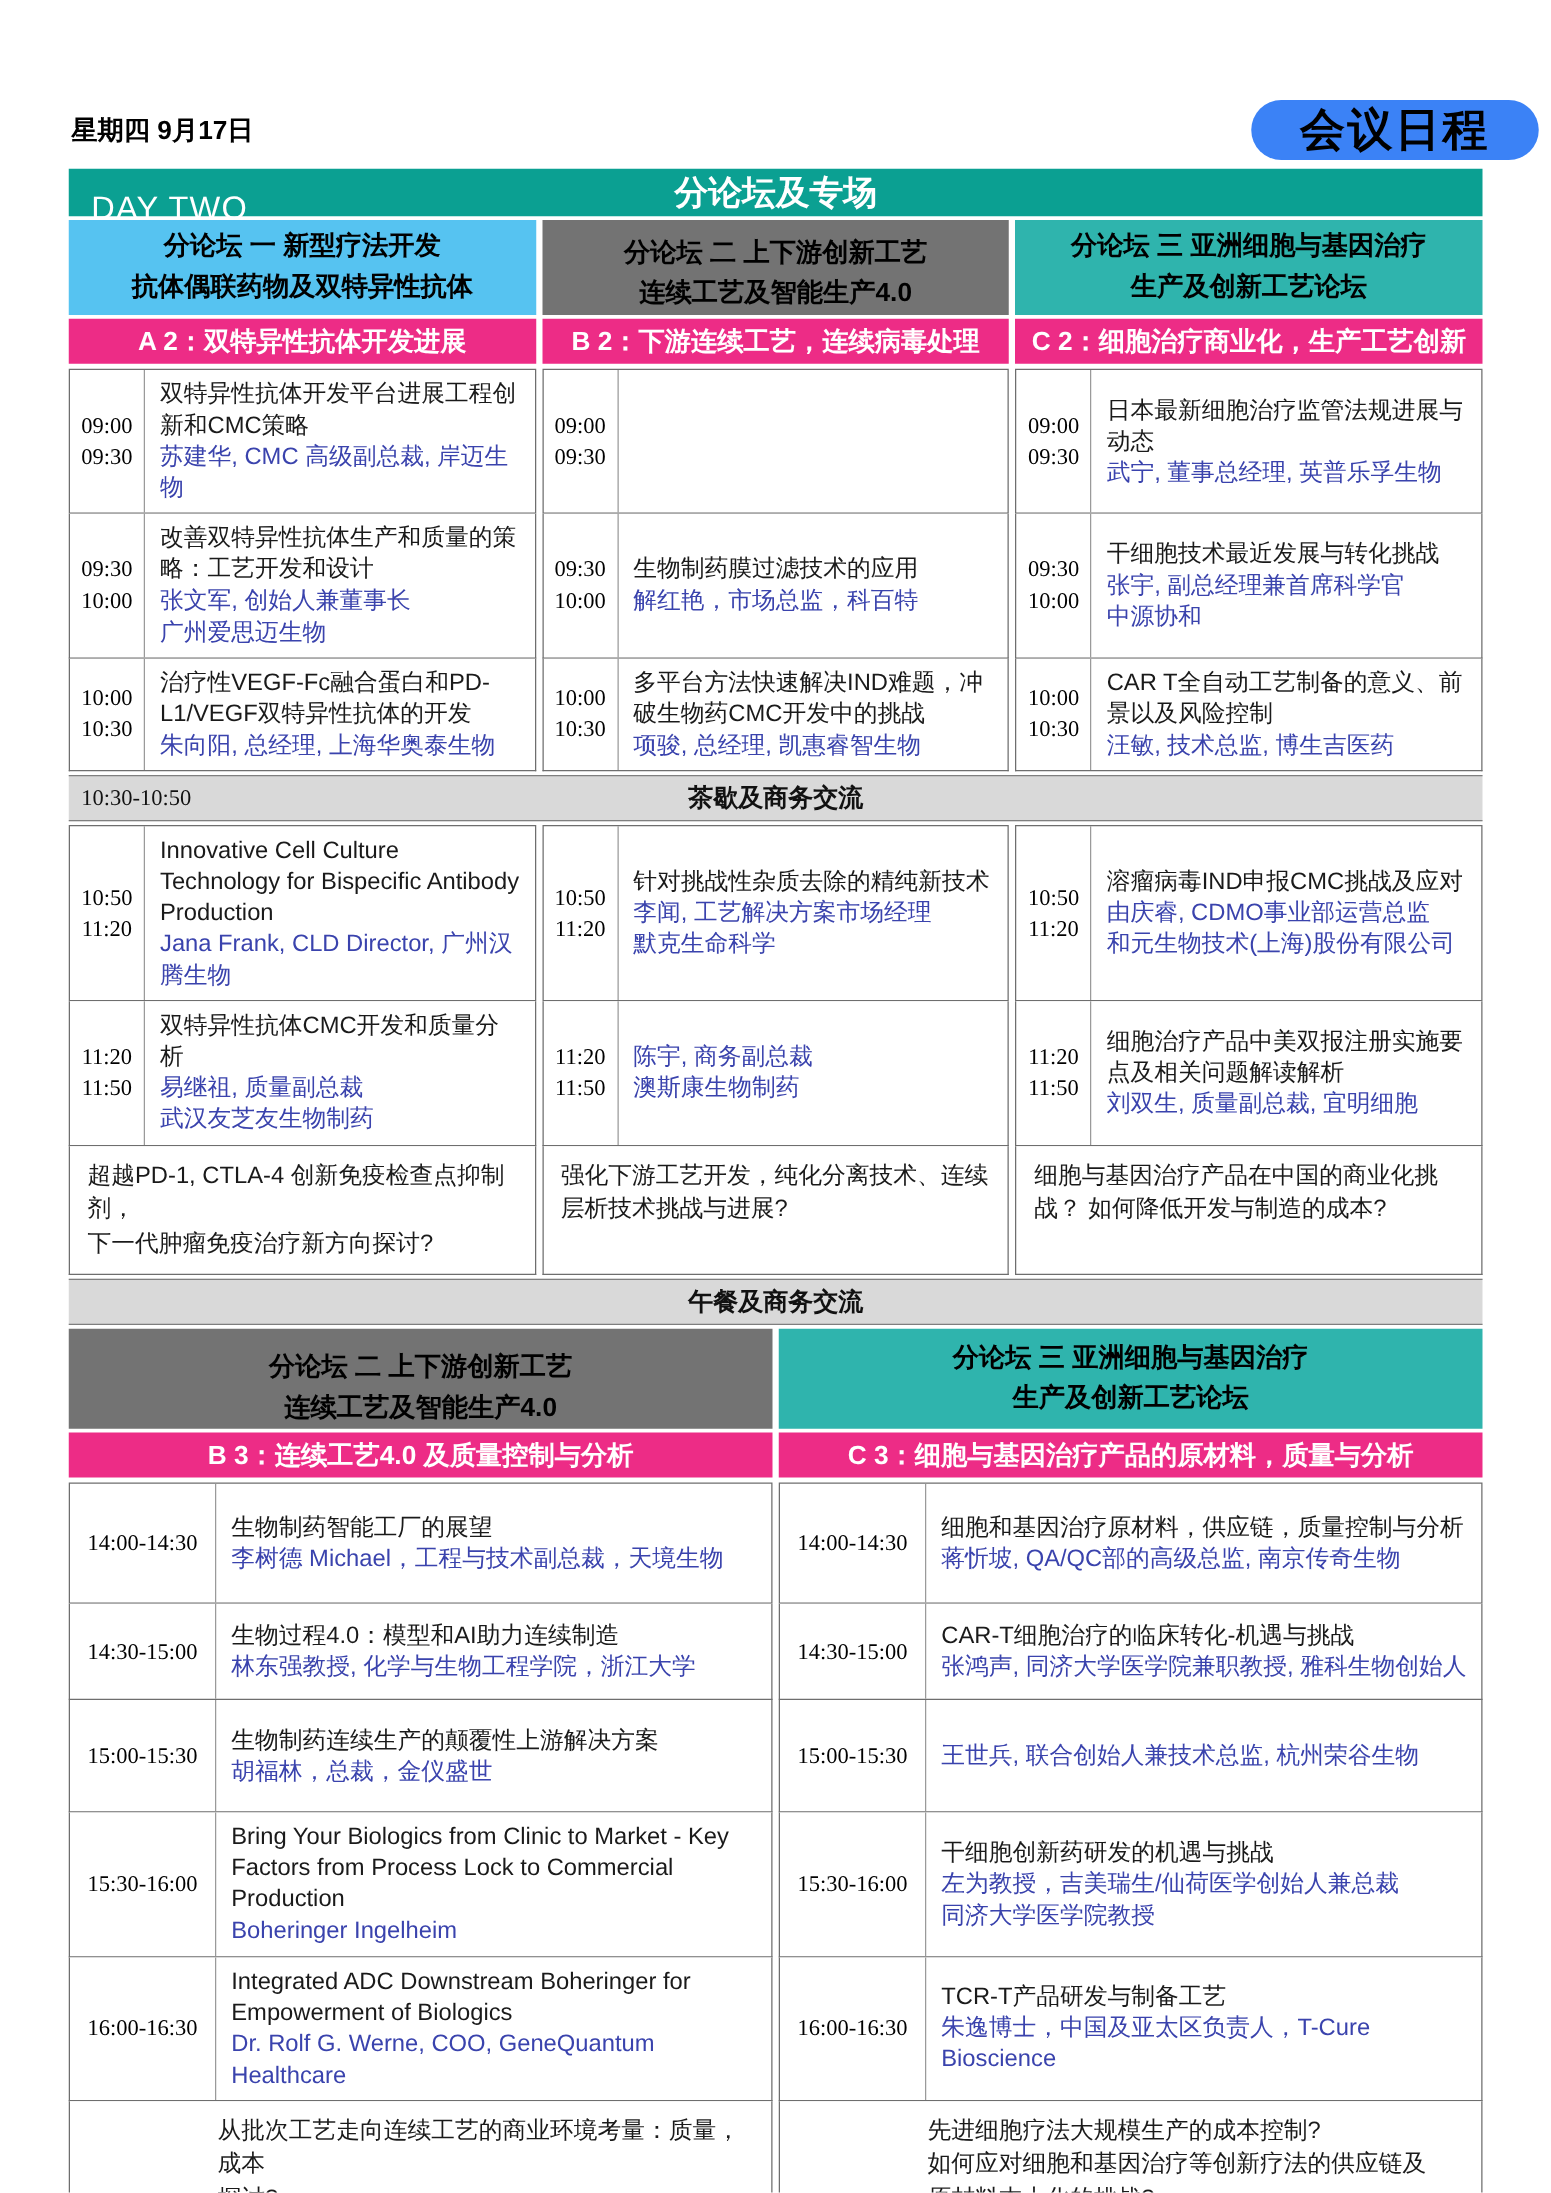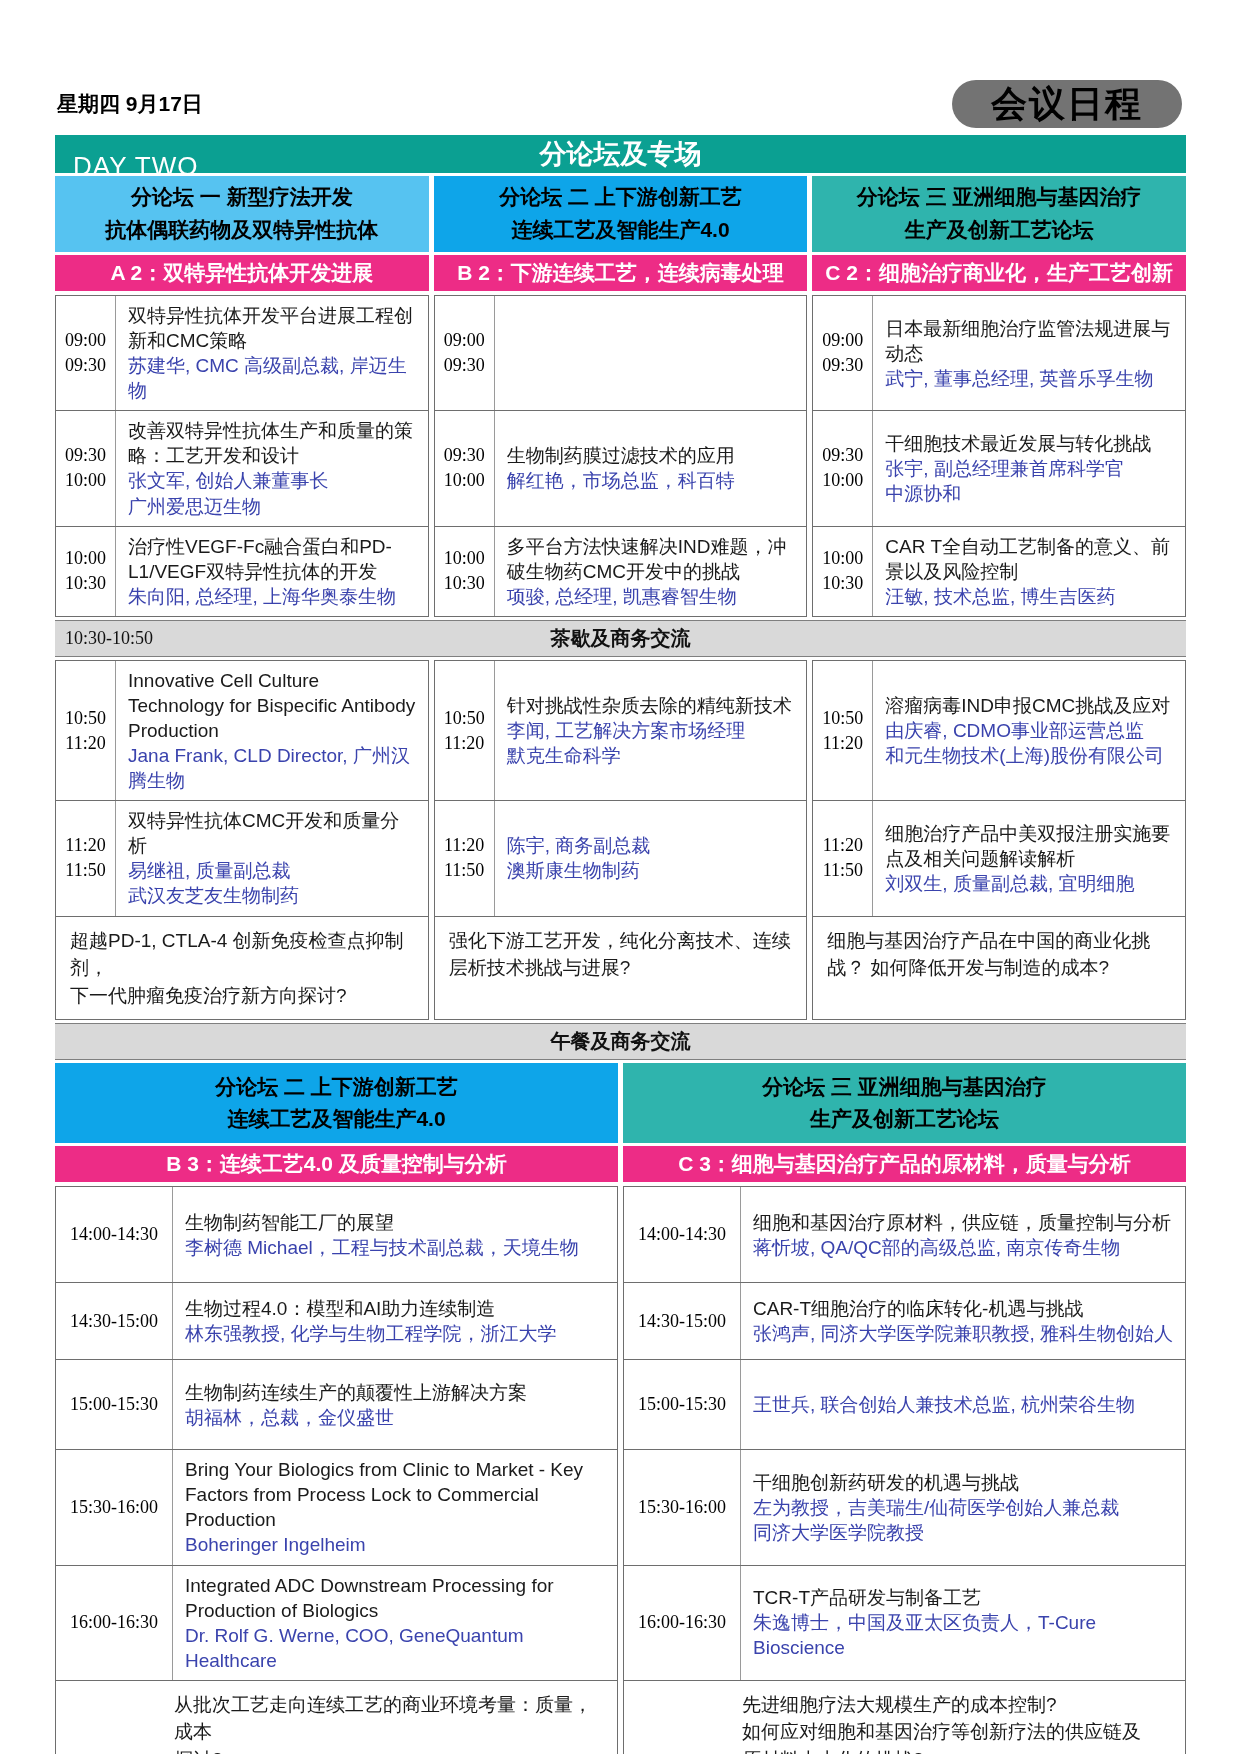--- a/index.html
+++ b/index.html
@@ -1,32 +1,32 @@
 <!DOCTYPE html>
 <html><head>
 <meta charset="utf-8">
 <style>
   * { margin:0; padding:0; box-sizing:border-box; }
   html,body { background:#fff; }
   body { width:1241px; height:1754px; position:relative; font-family:"Liberation Sans", sans-serif; color:#111; }
   .page { position:absolute; inset:0; }
   .date { position:absolute; left:57px; top:90px; font-size:21px; font-weight:700; color:#000; }
-  .pill { position:absolute; left:952px; top:80px; width:230px; height:48px; background:#737373;
+  .pill { position:absolute; left:1001px; top:80px; width:230px; height:48px; background:#3b82f6;
           border-radius:26px; display:flex; align-items:center; justify-content:center;
           font-size:36px; font-weight:700; color:#000; letter-spacing:2px; }
   .tbl { position:absolute; left:55px; top:135px; width:1131px; }
   .banner { background:#0ba092; color:#fff; height:38px; display:flex; align-items:center; position:relative; margin-bottom:3px; }
   .banner .day { position:absolute; left:18px; font-size:26px; font-weight:400; letter-spacing:1px;margin-top:24px; }
   .banner .bt { width:100%; text-align:center; font-size:27px; font-weight:600; }
   .cols3 { display:grid; grid-template-columns:1fr 1fr 1fr; column-gap:5px; }
   .cols2 { display:grid; grid-template-columns:1fr 1fr; column-gap:5px; }
   .track { min-height:76px; display:flex; flex-direction:column; align-items:center; justify-content:center;
            font-size:21px; font-weight:700; line-height:1.55; color:#000; text-align:center; margin-bottom:3px; }
   .track.c1 { background:#56c3f1; }
-  .track.c2 { background:#0ea5e9; }
+  .track.c2 { background:#737373;justify-content:flex-end; }
   .track.c3 { background:#2fb4ad; }
   .track.tall { min-height:80px; }
   .band { background:#ed2c86; color:#fff; font-size:21px; font-weight:700; text-align:center;
           min-height:36px; display:flex; align-items:center; justify-content:center; margin-bottom:4px; }
   .brow .cell { border:1px solid #6e6e6e; background:#fff; display:flex; }
   .brow + .brow .cell { border-top:none; }
   .tm { width:60px; flex:0 0 60px; border-right:1px solid #9a9a9a; display:flex; flex-direction:column;
         align-items:center; justify-content:center; gap:4px;
         font-family:"Liberation Serif", serif; font-size:18px; color:#000; }
   .tm.wide { width:117px; flex:0 0 117px; font-size:18px; }
@@ -367,21 +367,21 @@
           </div>
       </div>
     </div>
 
     <div class="cols2 brow h80b">
       <div class="cell">
         <div class="tm wide">
             <div>16:00-16:30</div>
           </div>
         <div class="ct">
-            <div class="title">Integrated ADC Downstream Processing for Production of Biologics</div>
+            <div class="title">Integrated ADC Downstream Boheringer for Empowerment of Biologics</div>
             <div class="spk">Dr. Rolf G. Werne, COO, GeneQuantum Healthcare</div>
           </div>
       </div>
       <div class="cell">
         <div class="tm wide">
             <div>16:00-16:30</div>
           </div>
         <div class="ct">
             <div class="title">TCR-T产品研发与制备工艺</div>
             <div class="spk">朱逸博士，中国及亚太区负责人，T-Cure Bioscience</div>

